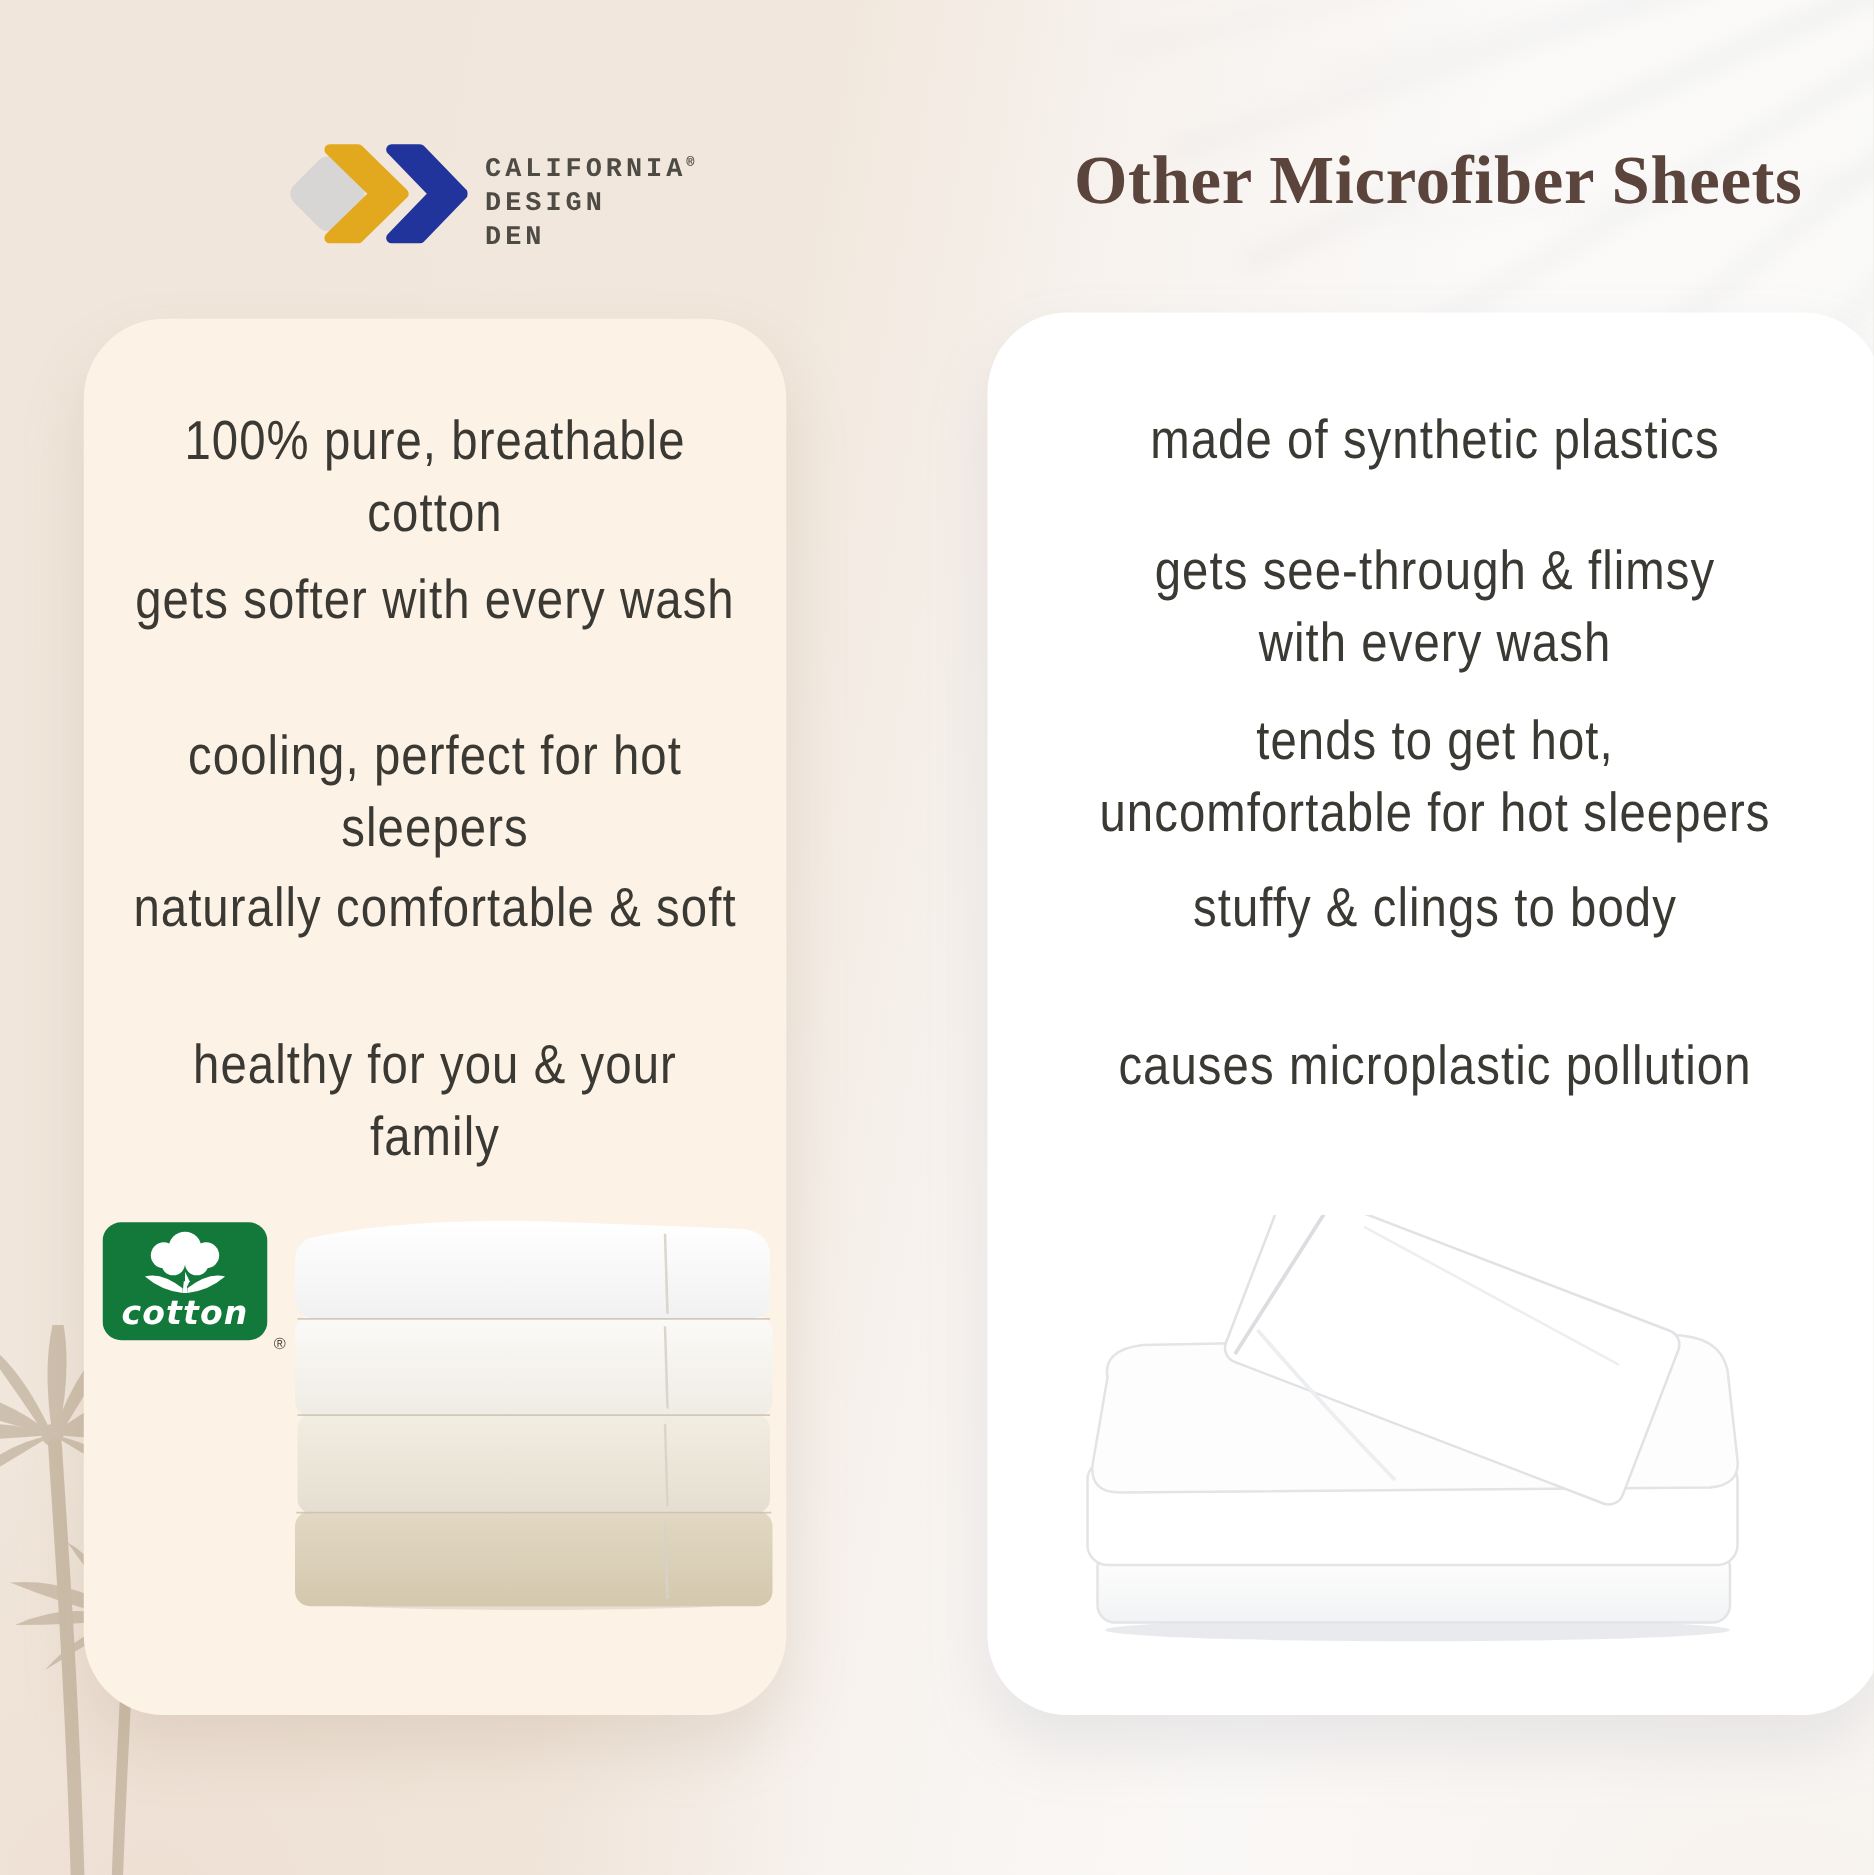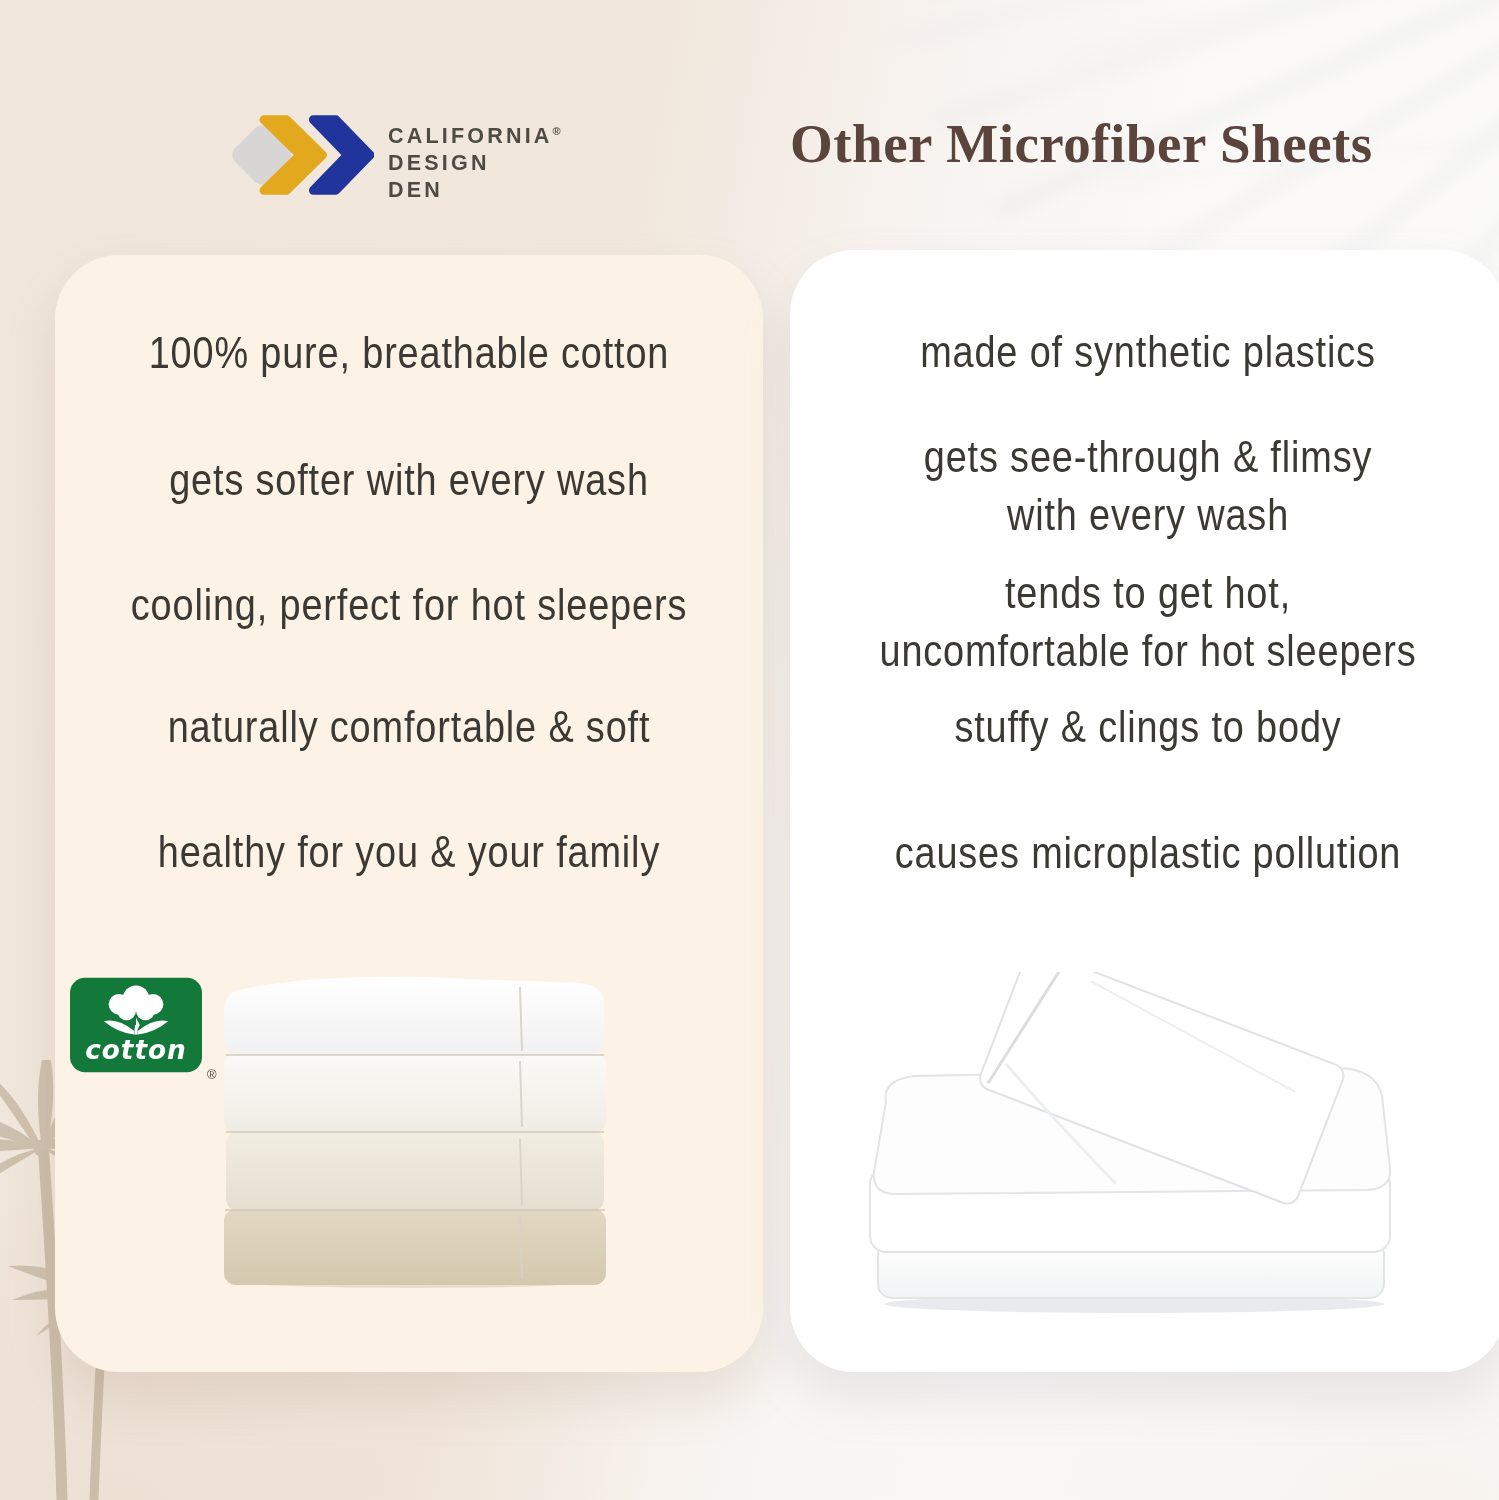--- a/index.html
+++ b/index.html
@@ -20,35 +20,35 @@
   .deco{position:absolute;pointer-events:none;}
   .palm-shadow{left:880px;top:0;width:619px;height:560px;z-index:1;}
   .palm-trees{left:0;top:1060px;width:420px;height:440px;z-index:1;}
 
   
   .brand{position:absolute;left:222px;top:112px;z-index:3;display:flex;align-items:flex-start;}
   .brand-icon{width:152px;height:86px;}
   .brand-text{
     margin-left:14px;margin-top:6px;
     font-size:21.5px;font-weight:bold;letter-spacing:3.2px;
-    line-height:27px;color:#4e4b45;white-space:nowrap;
+    line-height:27px;color:#4e4b45;white-space:nowrap;font-family:Liberation Mono, monospace;
   }
   .brand-text .reg{font-size:11px;vertical-align:super;letter-spacing:0;}
   .heading{
     position:absolute;left:790px;top:112px;width:652px;z-index:3;
-    text-align:left;
+    text-align:right;
     font-family:"Liberation Serif",serif;
     font-size:55px;font-weight:600;letter-spacing:.5px;
     color:#5a443c;
   }
 
   
   .card{position:absolute;border-radius:64px;z-index:2;}
   .card-left{
-    left:55px;top:255px;width:708px;height:1117px;
+    left:67px;top:255px;width:562px;height:1117px;
     background:#fdf2e6;
     box-shadow:0 26px 50px rgba(165,140,115,.20);
   }
   .card-right{
     left:790px;top:250px;width:716px;height:1122px;
     background:#ffffff;
     box-shadow:0 26px 50px rgba(150,150,158,.18);
   }
   .line{
     position:absolute;left:0;right:0;

